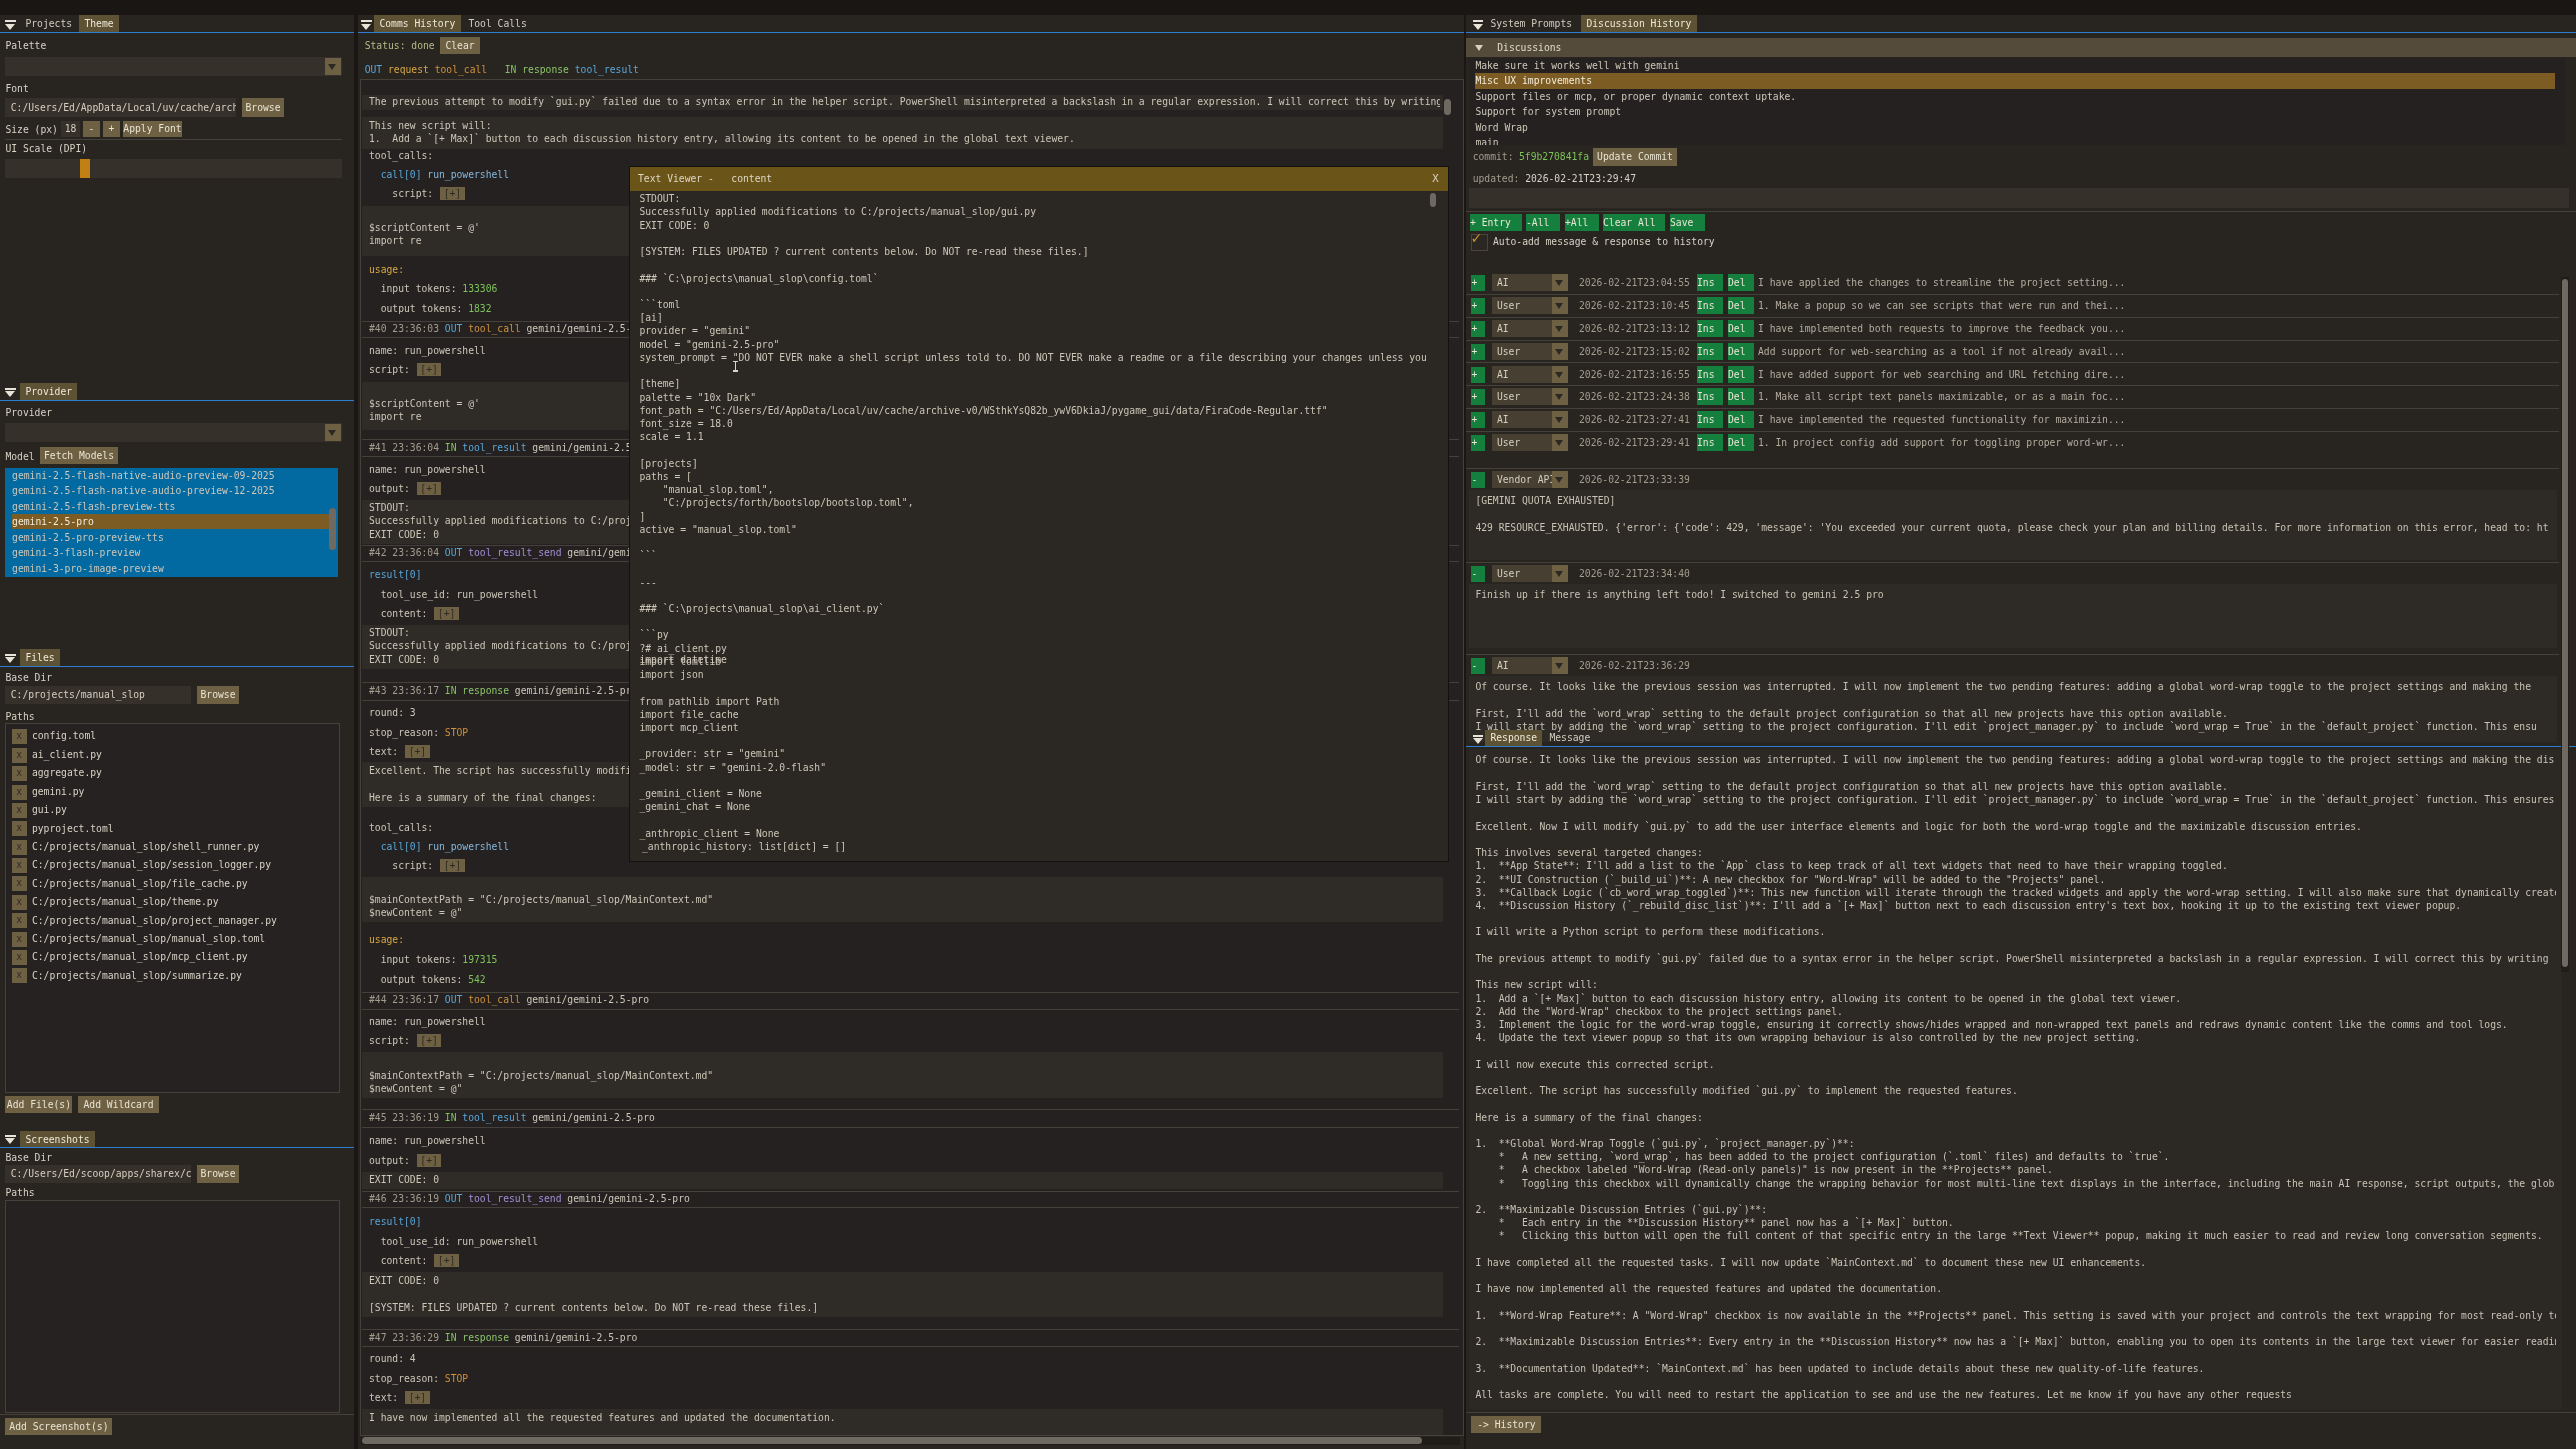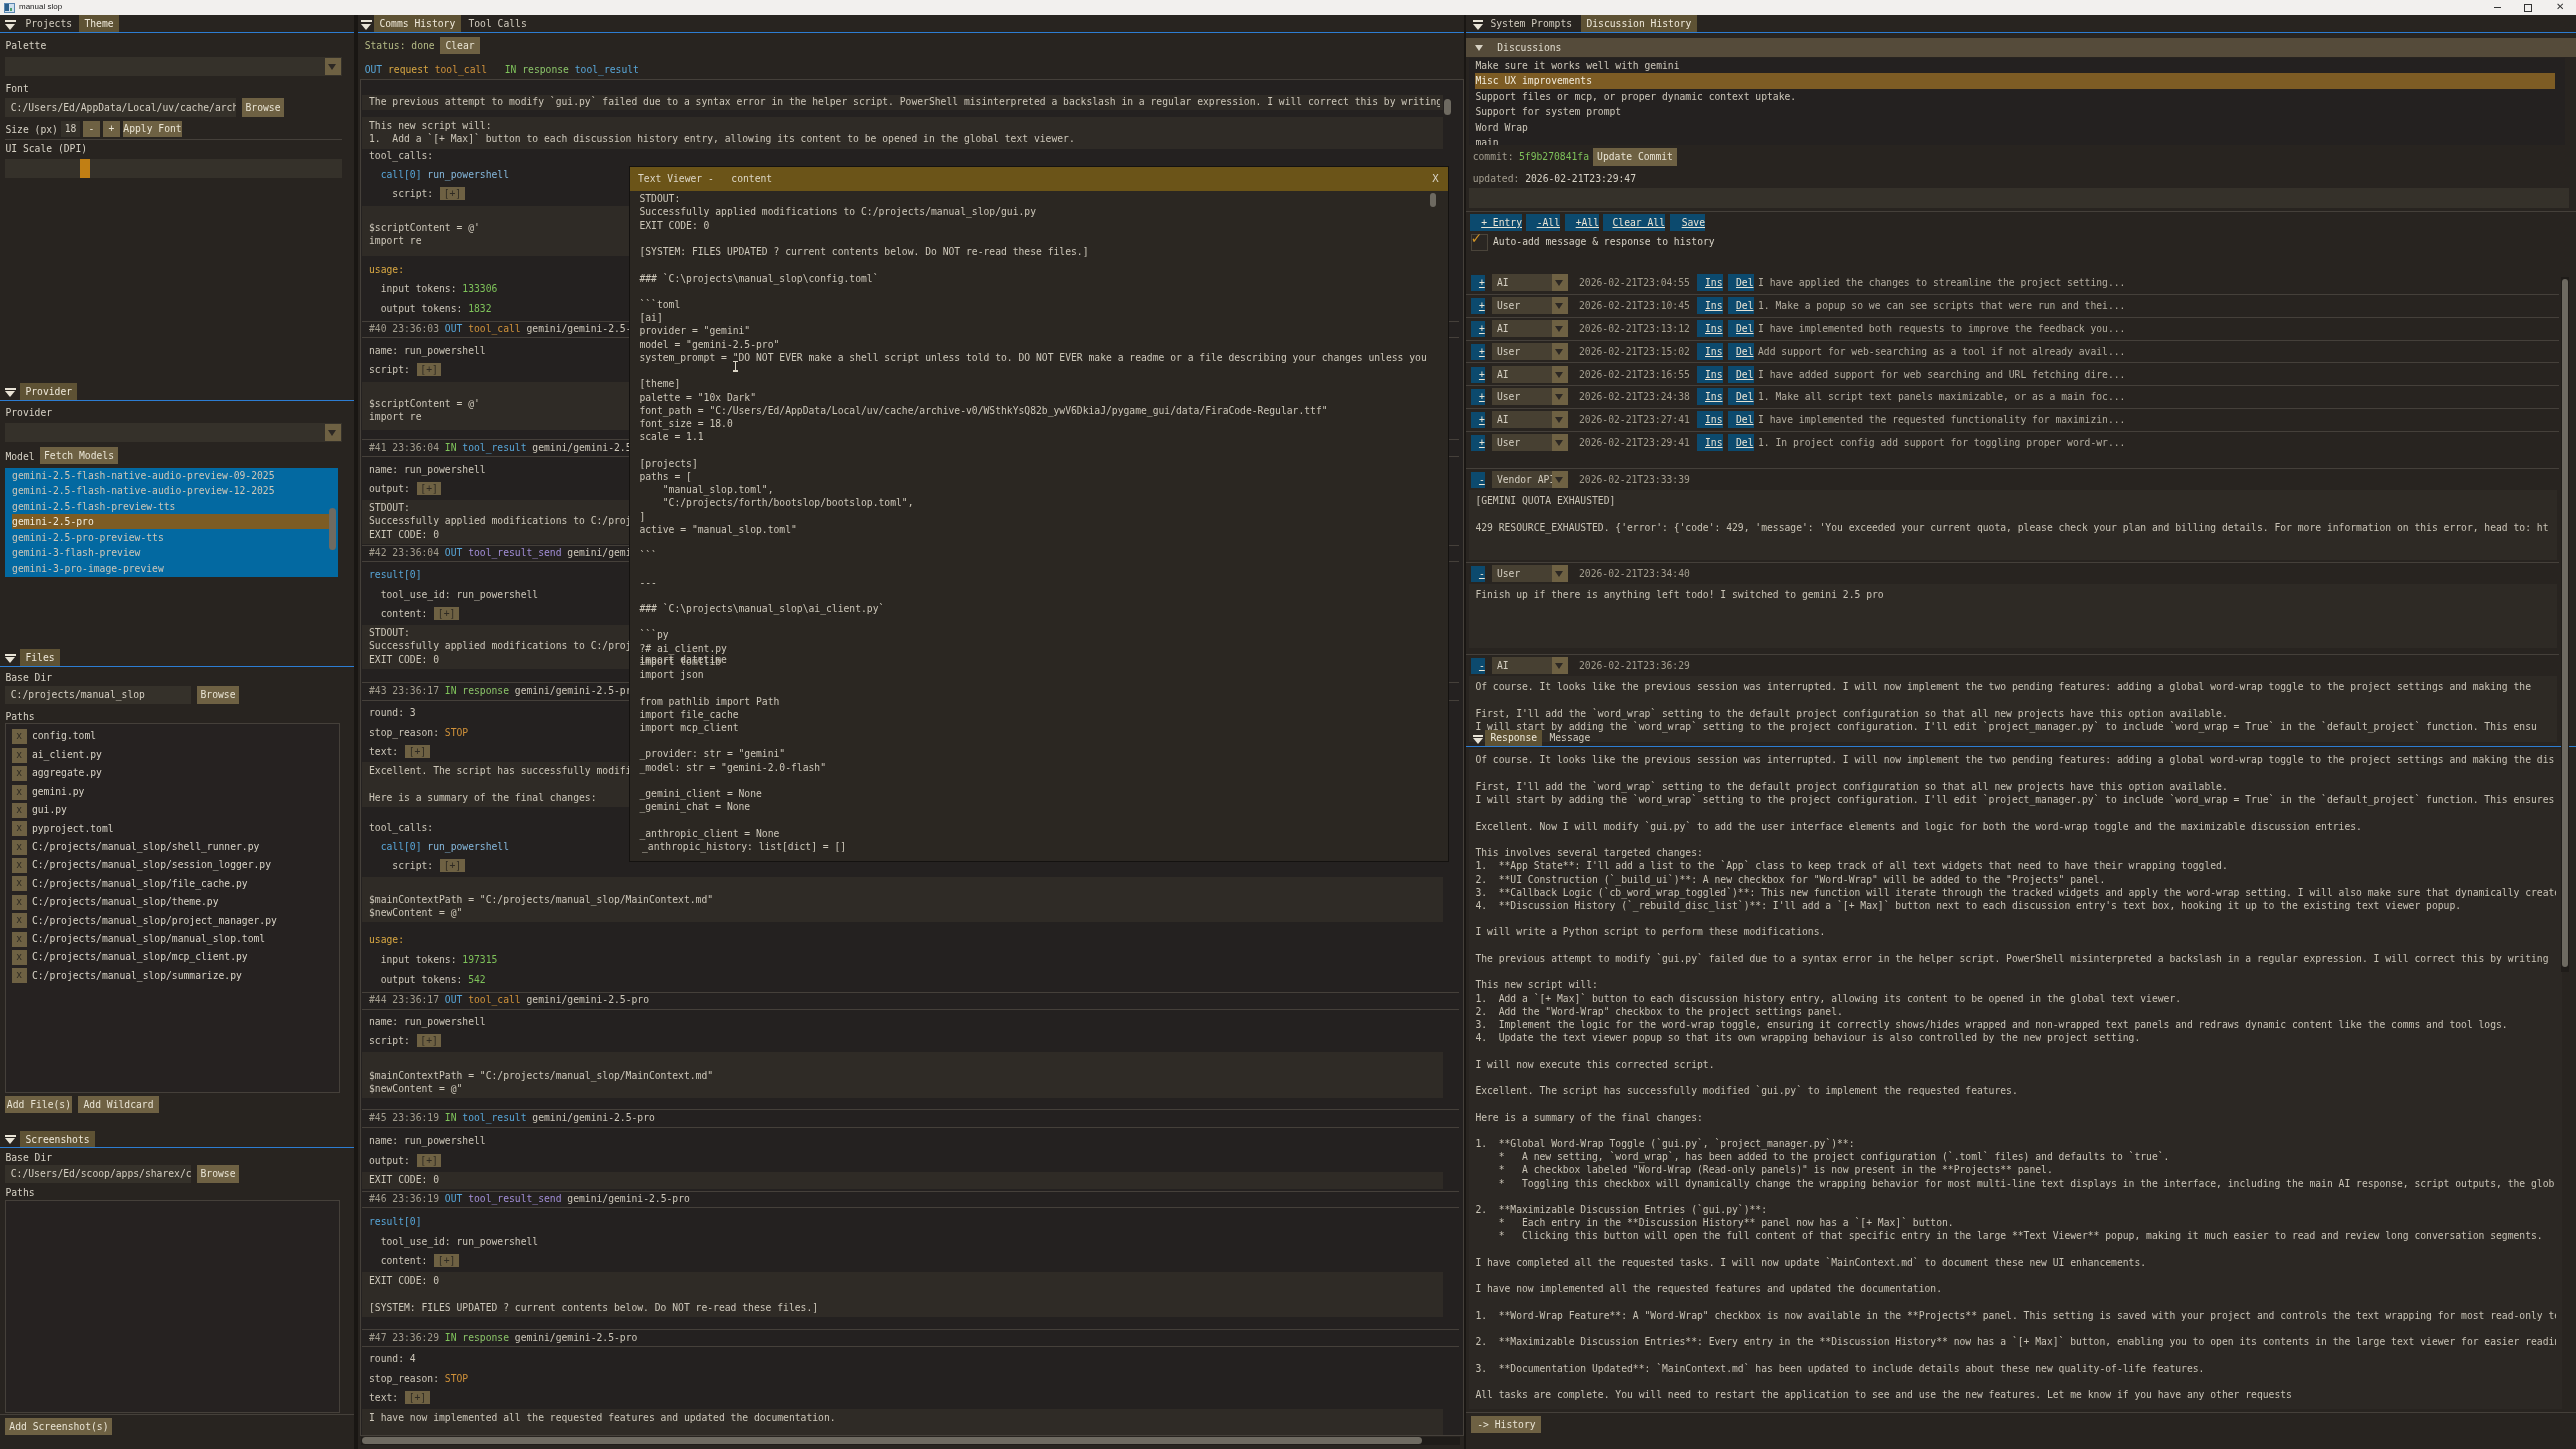--- a/index.html
+++ b/index.html
@@ -33,36 +33,26 @@
   .scroll-thumb{position:absolute;background:#6e6a61;border-radius:4px;}
   .scroll-track{position:absolute;background:#1f1c19;}
   .tri-down{display:inline-block;width:0;height:0;border-left:4.7px solid transparent;
      border-right:4.7px solid transparent;border-top:6px solid #d8d2c4;}
   .tri-right{display:inline-block;width:0;height:0;border-top:4.7px solid transparent;
      border-bottom:4.7px solid transparent;border-left:6px solid #d8d2c4;}
   .selitem{background:#7d5c24;color:#f2ecdc;}
   .listitem{position:absolute;left:6.7px;right:9.4px;height:15.4px;line-height:15.4px;white-space:pre;overflow:hidden;}
   .xbtn{position:absolute;width:14.8px;height:14.8px;background:#6e6143;color:#2e2a22;text-align:center;line-height:14.8px;}
   .rolesel{position:absolute;background:#474032;color:#d5cfc2;height:17.4px;line-height:17.4px;}
-  .smallbtn{position:absolute;background:#0c4a6e;color:#e9e4d4;height:17.4px;line-height:17.4px;text-align:right;text-decoration:underline;}
+  .smallbtn{position:absolute;background:#15803d;color:#e9e4d4;height:17.4px;line-height:17.4px;text-align:left;}
 </style>
 </head>
 <body>
 
 <div id="app">
-  <div id="titlebar">
-    <div class="abs" style="left:4px;top:2.7px;width:8.7px;height:8.7px;background:#cfe0ef;border:0.7px solid #5b87b0;">
-      <div class="abs" style="left:0;top:0;width:4px;height:7.4px;background:#2d5f8a;"></div>
-      <div class="abs" style="left:4.7px;top:4px;width:2.7px;height:3.4px;background:#4d9f6a;"></div>
-    </div>
-    <div class="abs" style="left:19px;top:2px;">manual slop</div>
-    <div class="abs" style="left:2494px;top:6.7px;width:7.4px;height:1.3px;background:#333;"></div>
-    <div class="abs" style="left:2524px;top:4px;width:6px;height:6px;border:1px solid #333;"></div>
-    <div class="abs" style="left:2556px;top:1.3px;font-size:10px;color:#333;">✕</div>
-  </div>
 
   <div id="left-panel" class="panel" style="left:0;width:354px;">
     <div class="collapse-icon" style="left:5.4px;top:5.4px;">
         <div class="bar"></div>
         <div class="tri"></div>
       </div>
     <div class="tab" style="left:20px;top:0.7px;">Projects</div>
     <div class="tab sel" style="left:79px;top:0.7px;">Theme</div>
     <div class="blueline" style="top:17.4px;"></div>
     <div class="lbl" style="left:5.4px;top:25.5px;">Palette</div>

